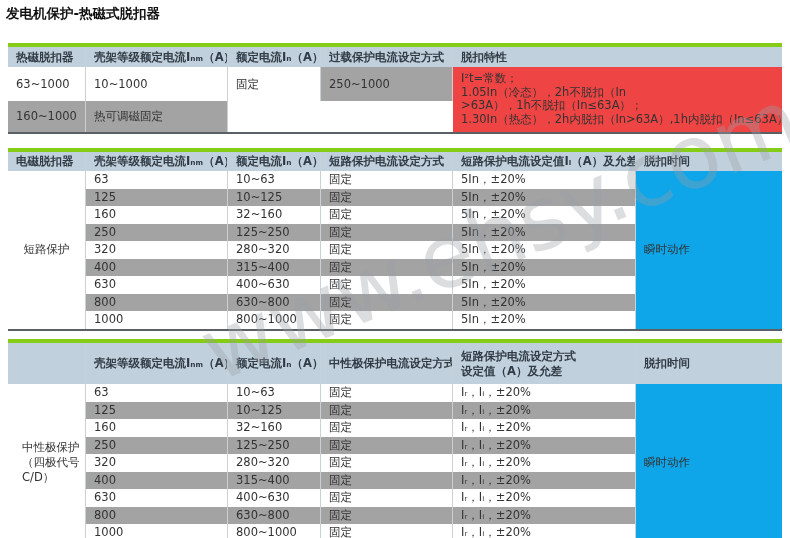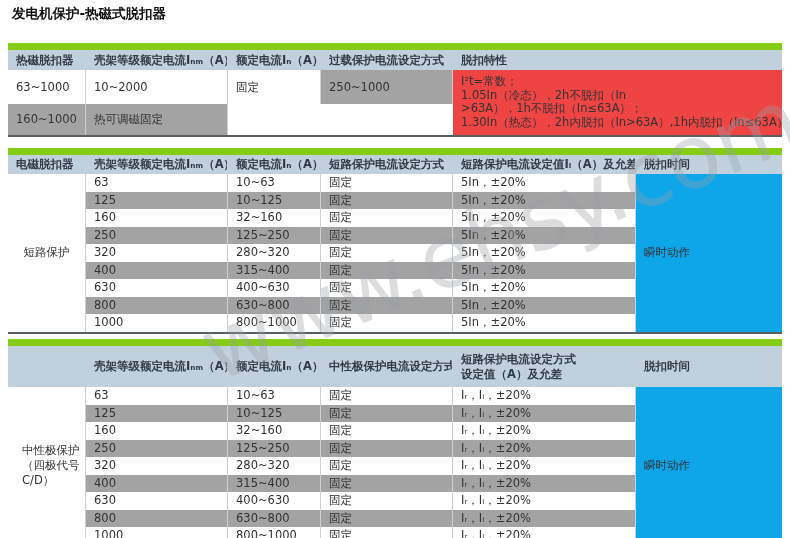--- a/index.html
+++ b/index.html
@@ -3,26 +3,26 @@
 <meta charset="utf-8">
 <style>
   html,body{margin:0;padding:0;}
   body{
     width:790px;height:538px;position:relative;overflow:hidden;
     background:#ffffff;
     font-family:"DejaVu Sans","Liberation Sans",sans-serif;
     color:#333;
   }
   .page-title{
-    position:absolute;left:12px;top:5px;
+    position:absolute;left:6px;top:5px;
     font-size:13.5px;font-weight:bold;color:#111;
   }
   .tbl{
     position:absolute;left:8px;width:774px;display:grid;
-    border-top:7px solid #84cc16;
+    border-top:4px solid #84cc16;
     border-bottom:2px solid #5b6065;
   }
   #t1{top:43px;grid-template-columns:78px 142px 93px 132px 329px;grid-template-rows:20px 34px 31px;}
   #t2{top:148px;grid-template-columns:78px 142px 93px 132px 183px 146px;grid-template-rows:19px repeat(9,17.5px);}
   #t3{top:339px;grid-template-columns:78px 142px 93px 132px 183px 146px;grid-template-rows:41px repeat(9,17.5px);}
   .c{
     display:flex;align-items:center;
     padding-left:8px;font-size:11.5px;line-height:13px;color:#333;
     white-space:nowrap;overflow:hidden;
   }
@@ -60,21 +60,21 @@
   <div class="c h">脱扣特性</div>
 
   <div class="c trait">
     <div>I²t=常数；</div>
     <div>1.05In（冷态），2h不脱扣（In</div>
     <div>&gt;63A），1h不脱扣（In≤63A）；</div>
     <div>1.30In（热态），2h内脱扣（In&gt;63A）,1h内脱扣（In≤63A）</div>
   </div>
 
   <div class="c w vr">63~1000</div>
-  <div class="c w vr">10~2000</div>
+  <div class="c w vr">10~1000</div>
   <div class="c w vr">固定</div>
 
   <div class="c s vr">250~1000</div>
   <div class="c s vr">160~1000</div>
   <div class="c s vr">热可调磁固定</div>
 </div>
 
 <div class="tbl" id="t2">
   <div class="c h vr">电磁脱扣器</div>
   <div class="c h vr">壳架等级额定电流Iₙₘ（A）</div>

